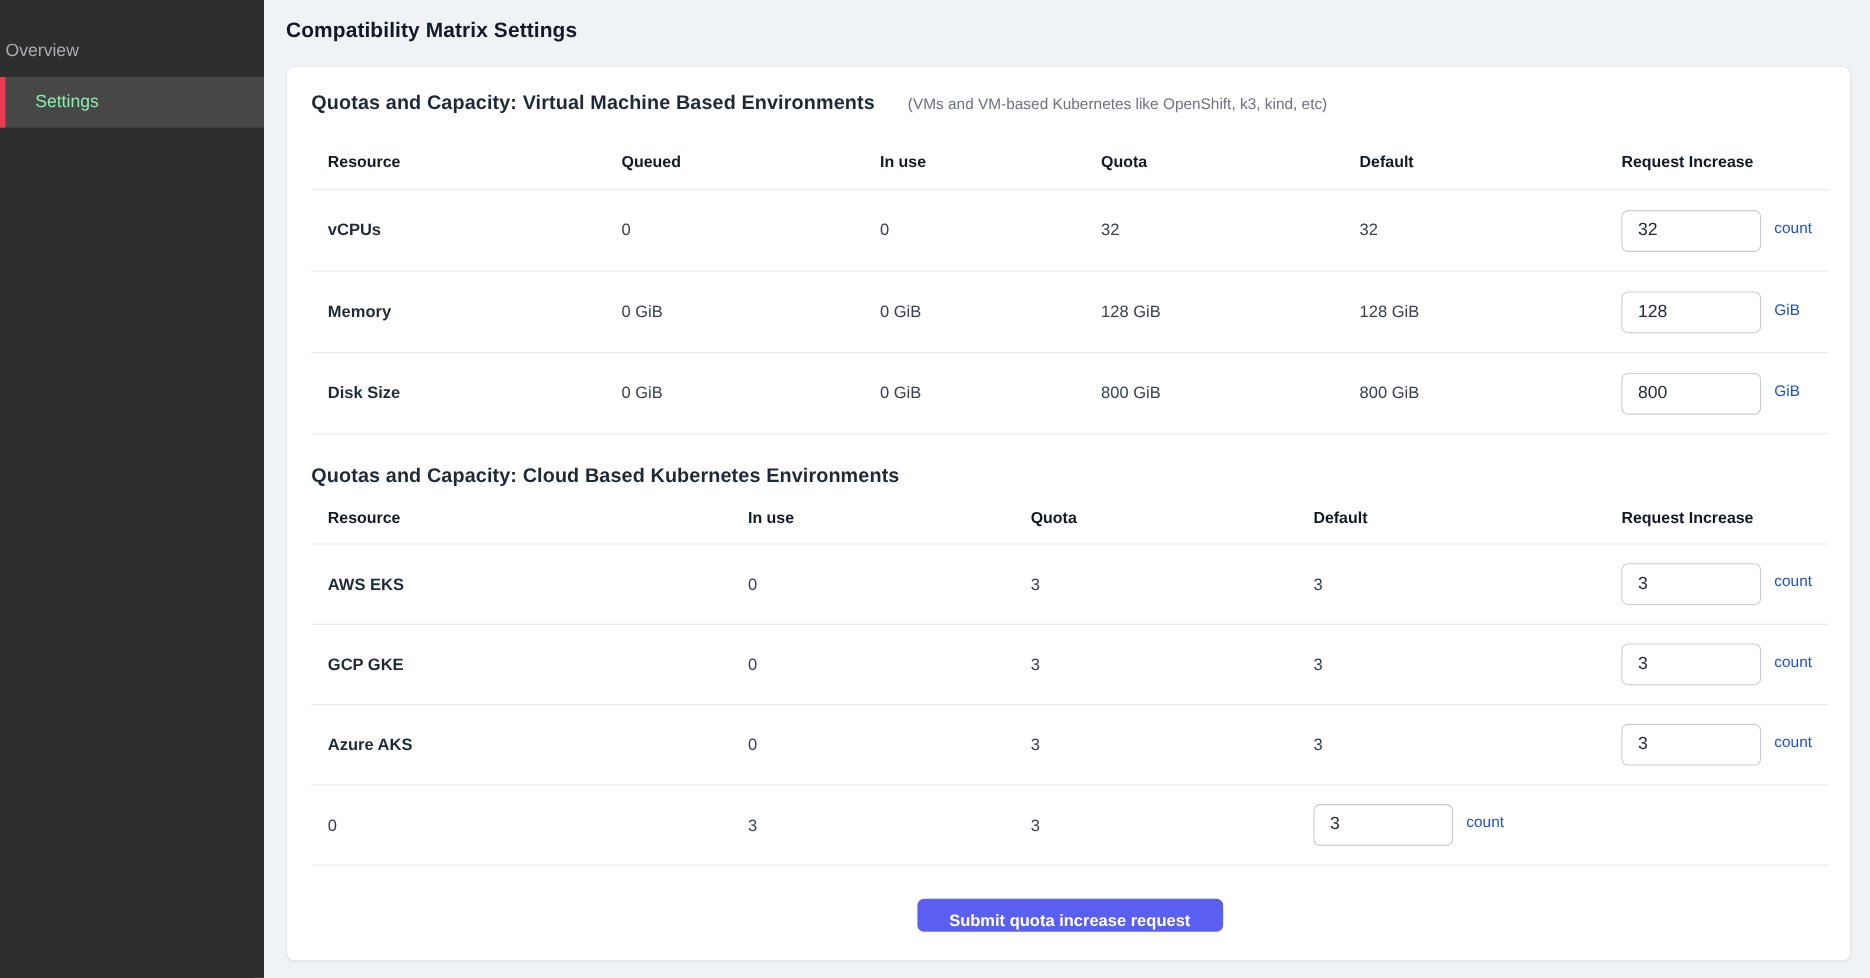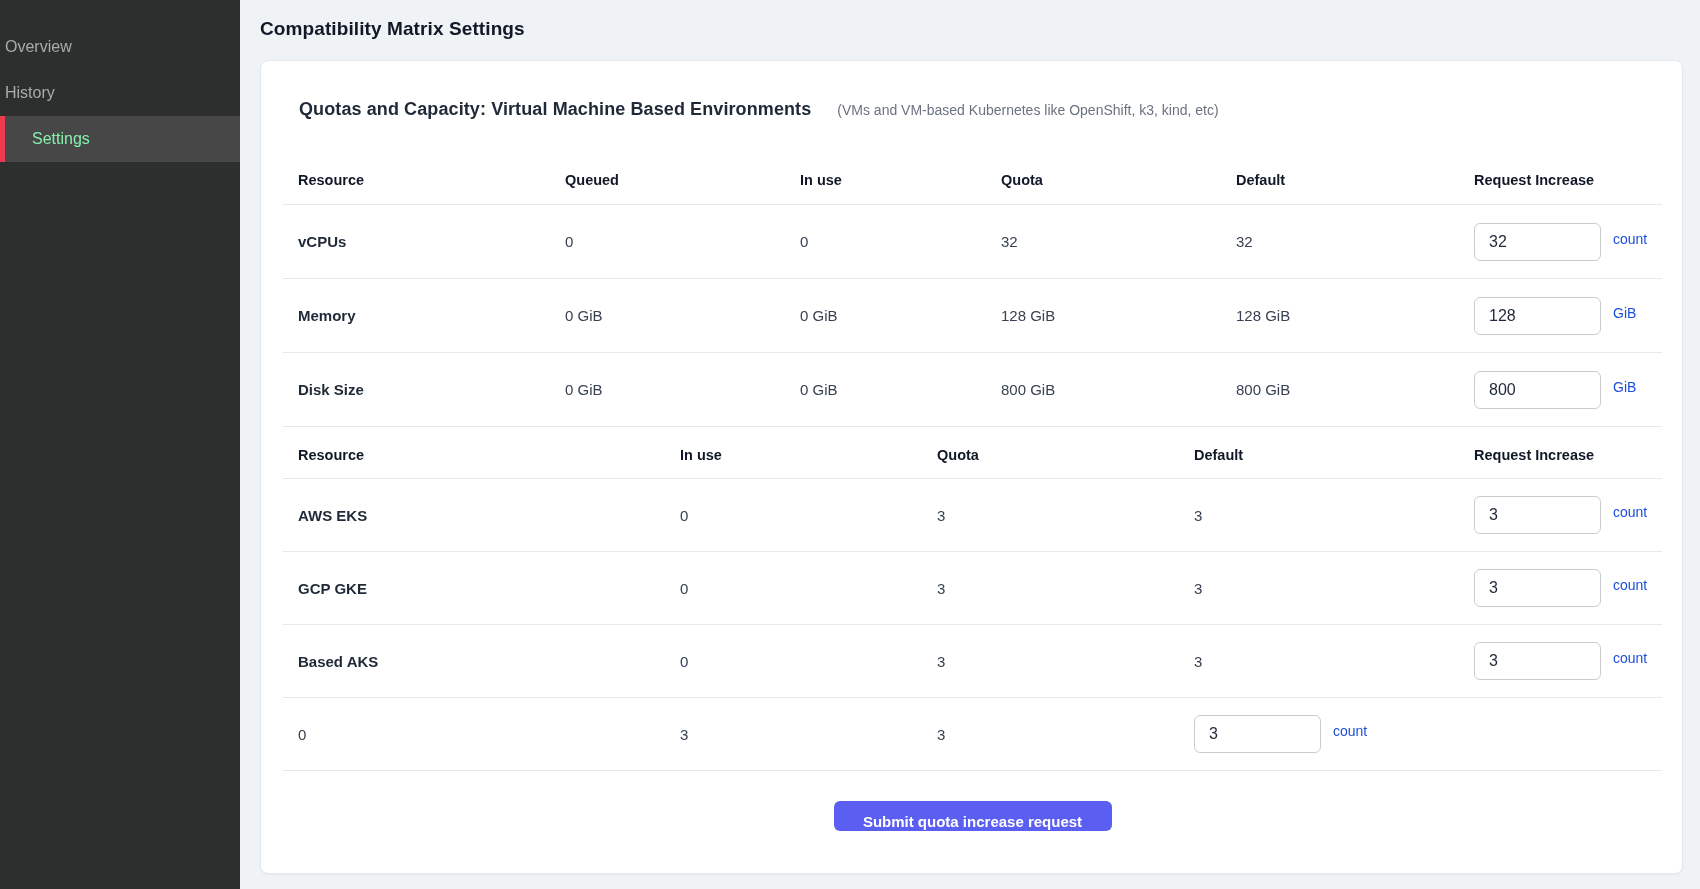--- a/index.html
+++ b/index.html
@@ -61,29 +61,30 @@
   .card {
     background: #ffffff;
     border: 1px solid #e4e8ea;
     border-radius: 8px;
     box-shadow: 0 1px 2px rgba(0,0,0,0.04);
     padding: 22px 20px 24px 22px;
     height: 814px;
   }
   .section-header { display: flex; align-items: baseline; gap: 10px; margin: 0 0 0 0; }
   .section-title {
-    margin: 16px;
+    margin: 0;
     font-size: 18px;
     font-weight: 600;
     color: #1f2937;
     letter-spacing: 0.1px;
   }
   .section-subtitle {
     font-size: 14px;
     color: #6b7280;
+    margin-left: 20px;
   }
 
   
   .trow {
     display: grid;
     align-items: center;
     padding-left: 15px;
     border-bottom: 1px solid #e7e9eb;
   }
   .vm-table .trow   { grid-template-columns: 267px 235px 201px 235px 238px 1fr; }
@@ -132,23 +133,20 @@
 </style>
 </head>
 <body>
 
 <div class="app">
 
   <aside class="sidebar">
     <div class="nav-item">
       <span>Overview</span>
     </div>
-    <div class="nav-item">
-      <span>History</span>
-    </div>
     <div class="nav-item active">
       <span>Settings</span>
     </div>
   </aside>
 
   <main class="main">
     <h1 class="page-title">Compatibility Matrix Settings</h1>
 
     <section class="card">
 
@@ -197,20 +195,23 @@
           <div>0 GiB</div>
           <div>800 GiB</div>
           <div>800 GiB</div>
           <div class="request-cell">
             <input class="quota-input" type="text" value="800" style="">
             <span class="unit-label">GiB</span>
           </div>
         </div>
       </div>
 
+      <div class="section-header section-gap">
+        <h2 class="section-title">Quotas and Capacity: Cloud Based Kubernetes Environments</h2>
+      </div>
 
       <div class="table k8s-table">
         <div class="trow thead">
           <div>Resource</div>
           <div>In use</div>
           <div>Quota</div>
           <div>Default</div>
           <div>Request Increase</div>
         </div>
 
@@ -230,21 +231,21 @@
           <div>0</div>
           <div>3</div>
           <div>3</div>
           <div class="request-cell">
             <input class="quota-input" type="text" value="3" style="">
             <span class="unit-label">count</span>
           </div>
         </div>
 
         <div class="trow data-row">
-          <div class="resource-cell">Based AKS</div>
+          <div class="resource-cell">Azure AKS</div>
           <div>0</div>
           <div>3</div>
           <div>3</div>
           <div class="request-cell">
             <input class="quota-input" type="text" value="3" style="">
             <span class="unit-label">count</span>
           </div>
         </div>
 
         <div class="trow data-row">

